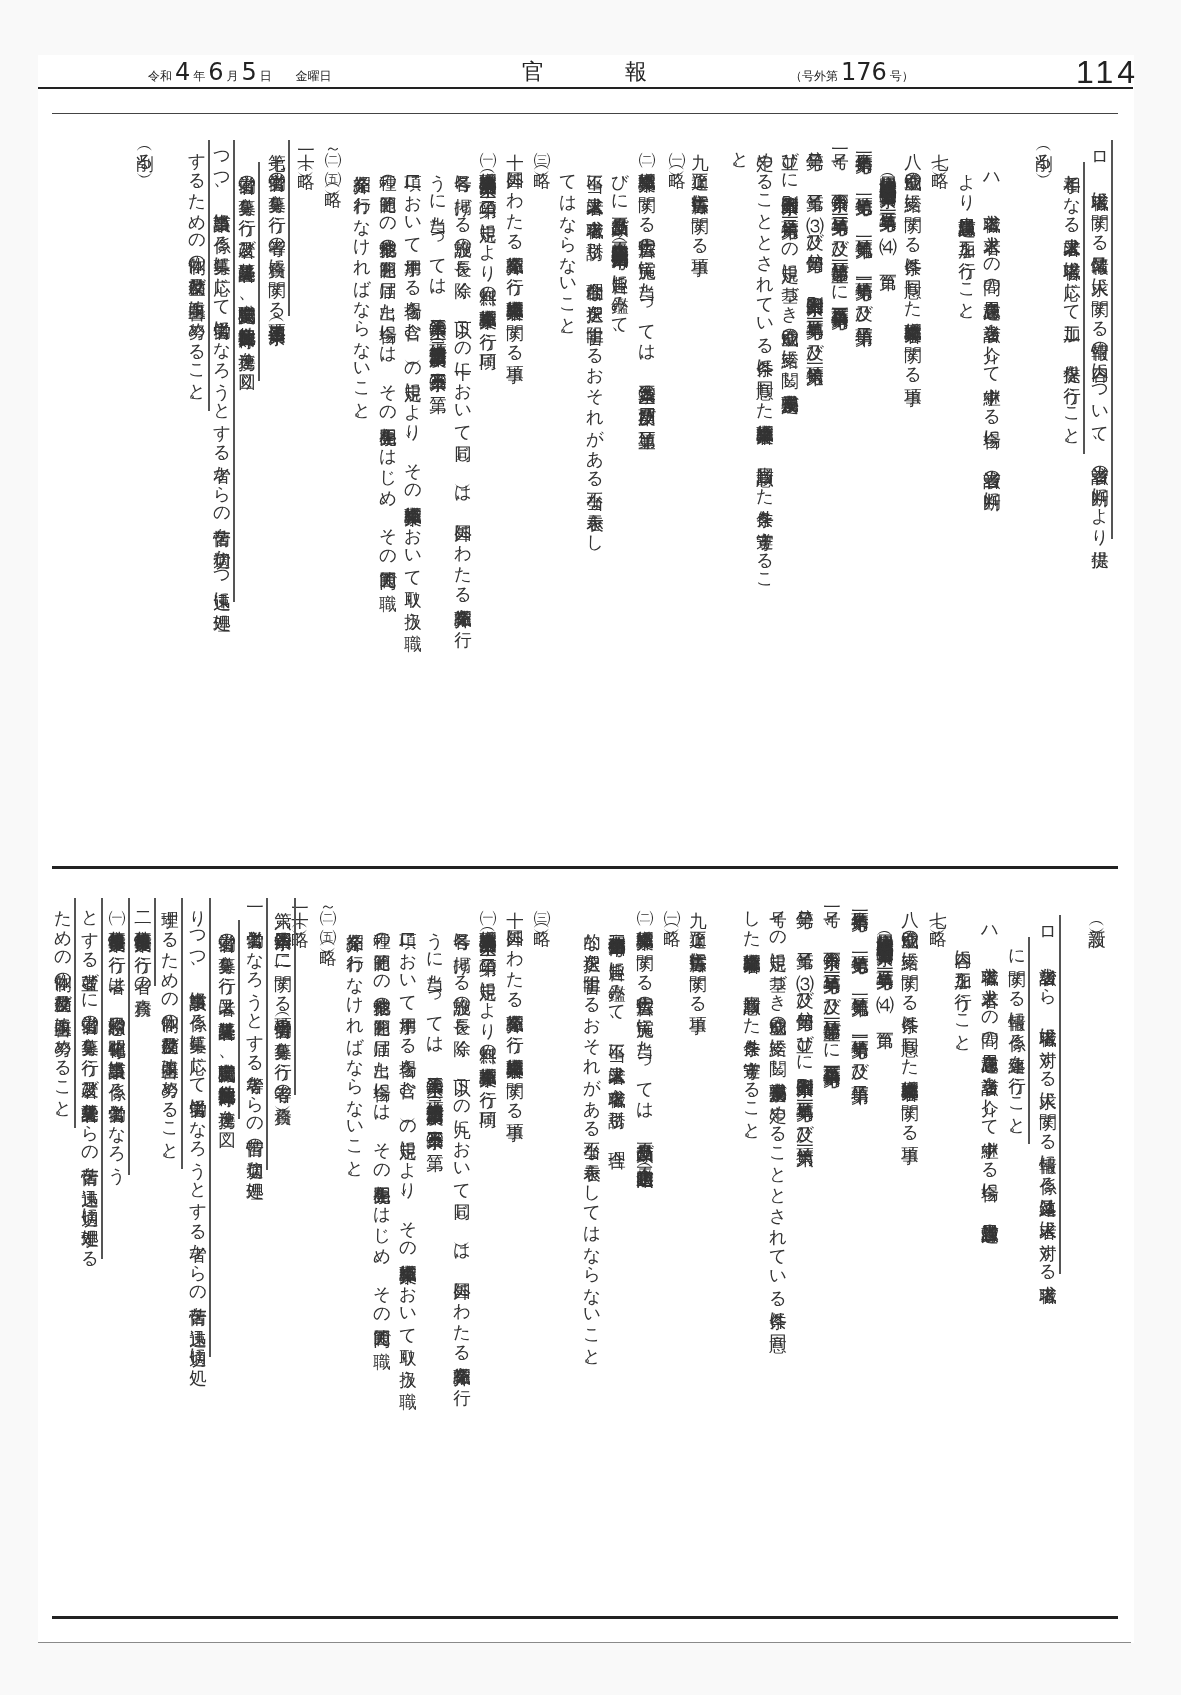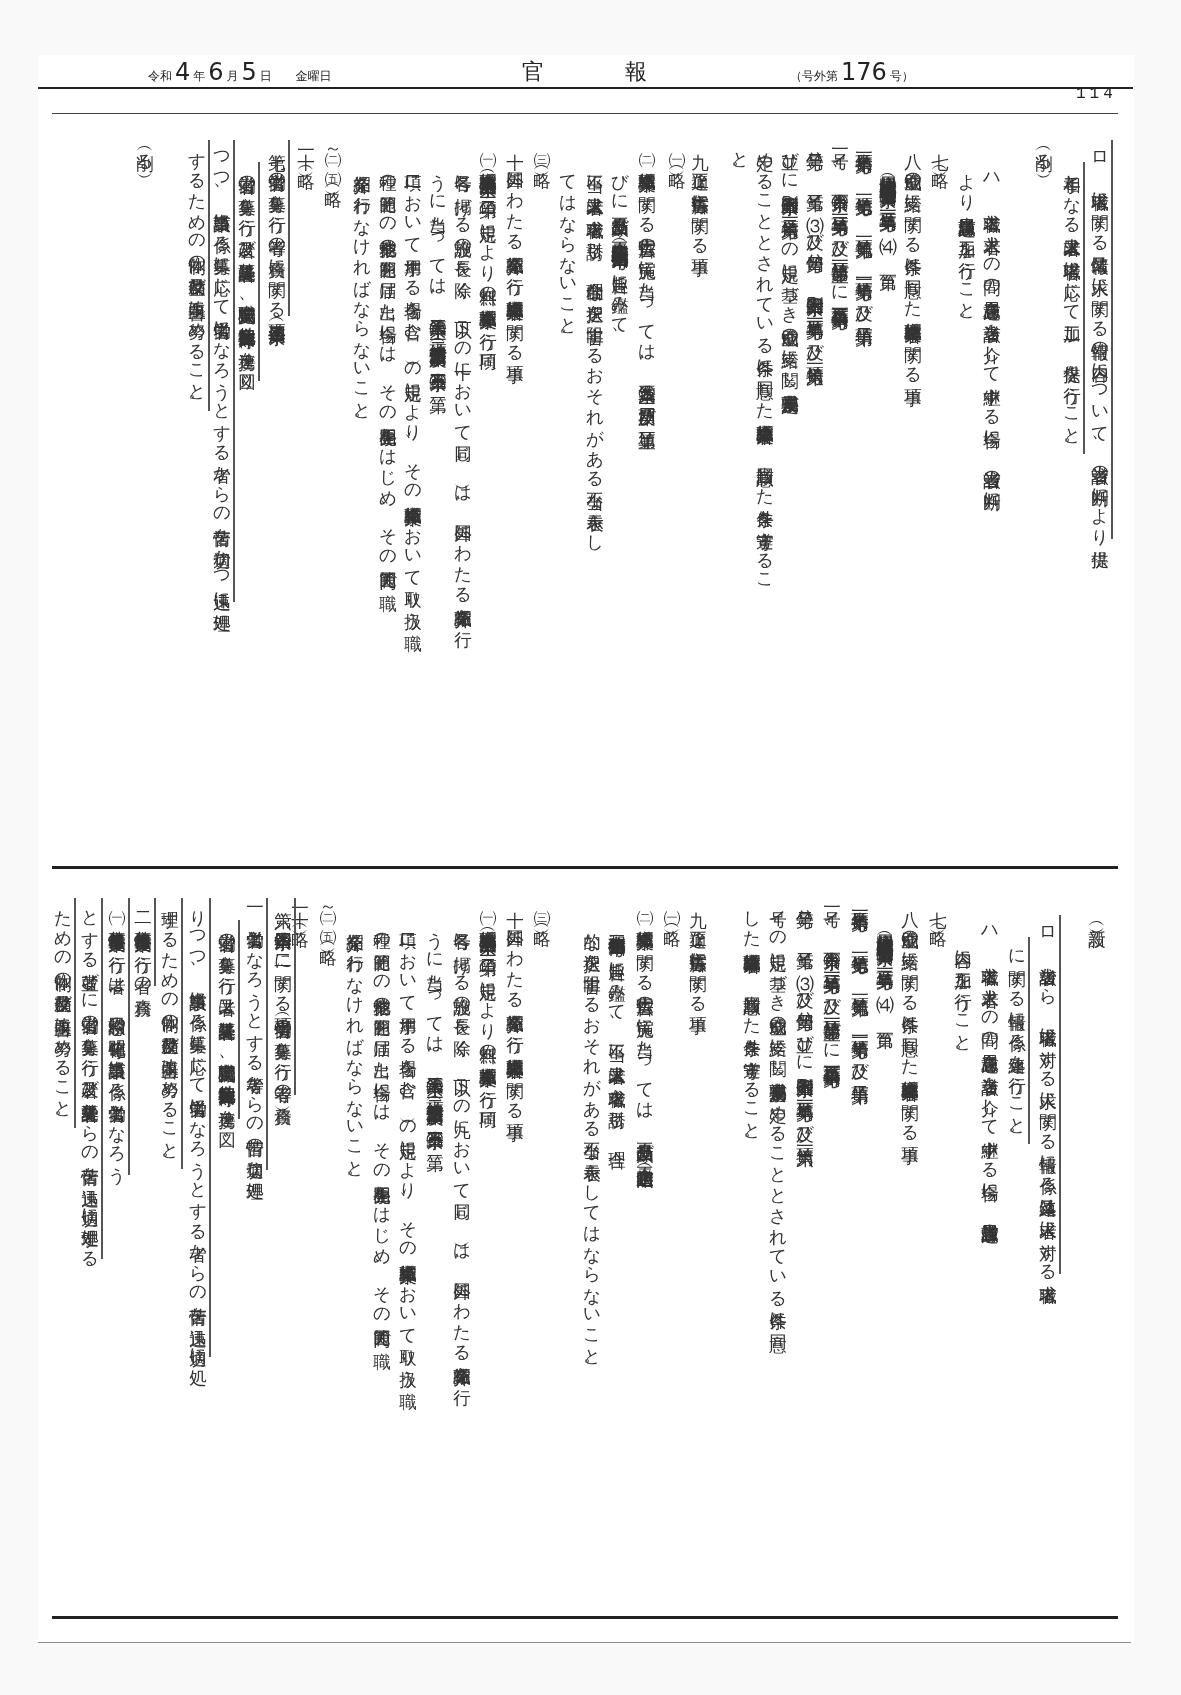--- a/index.html
+++ b/index.html
@@ -42,21 +42,21 @@
 
 <div class="hdr" style="left:148px;">
   <span class="sm">令和</span><span class="big">4</span><span class="sm">年</span><span class="big">6</span><span class="sm">月</span><span class="big">5</span><span class="sm">日</span>
   <span class="sm" style="margin-left:18px;">金曜日</span>
 </div>
 <div class="hdr" style="left:522px; font-size:22px;">官</div>
 <div class="hdr" style="left:625px; font-size:22px;">報</div>
 <div class="hdr" style="left:790px;">
   <span class="sm">（号外第</span><span class="big">176</span><span class="sm">号）</span>
 </div>
-<div class="hdr" style="left:1076px; font-family:Liberation Mono, monospace; font-size:16px; letter-spacing:4px;margin-top:22px;">114</div>
+<div class="hdr" style="left:1076px; font-family:Liberation Sans, sans-serif; font-size:32px; letter-spacing:4px;">114</div>
 
 <div class="rule-header"></div>
 <div class="rule-inner"></div>
 <div class="rule-mid"></div>
 <div class="rule-bot"></div>
 
 <div id="top-section">
     <div class="col ul" style="left: 1089px; top: 140px;">ロ　求職者に関する情報又は求人に関する情報の内容について、当該者の判断により提供</div>
     <div class="col ul" style="left: 1061px; top: 162px;">相手となる求人者又は求職者に応じて加工し、提供を行うこと。</div>
     <div class="col" style="left: 1033px; top: 140px;">（削る）</div>

